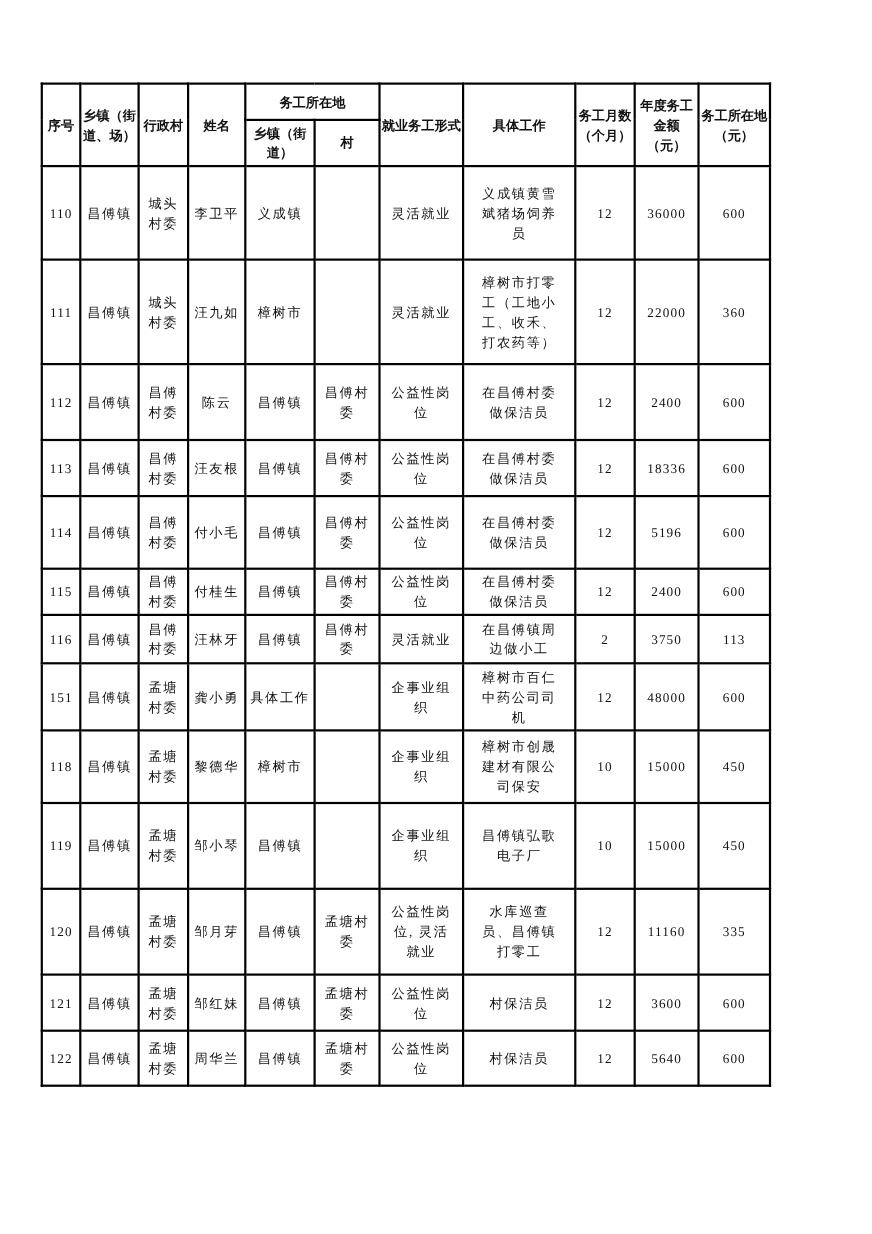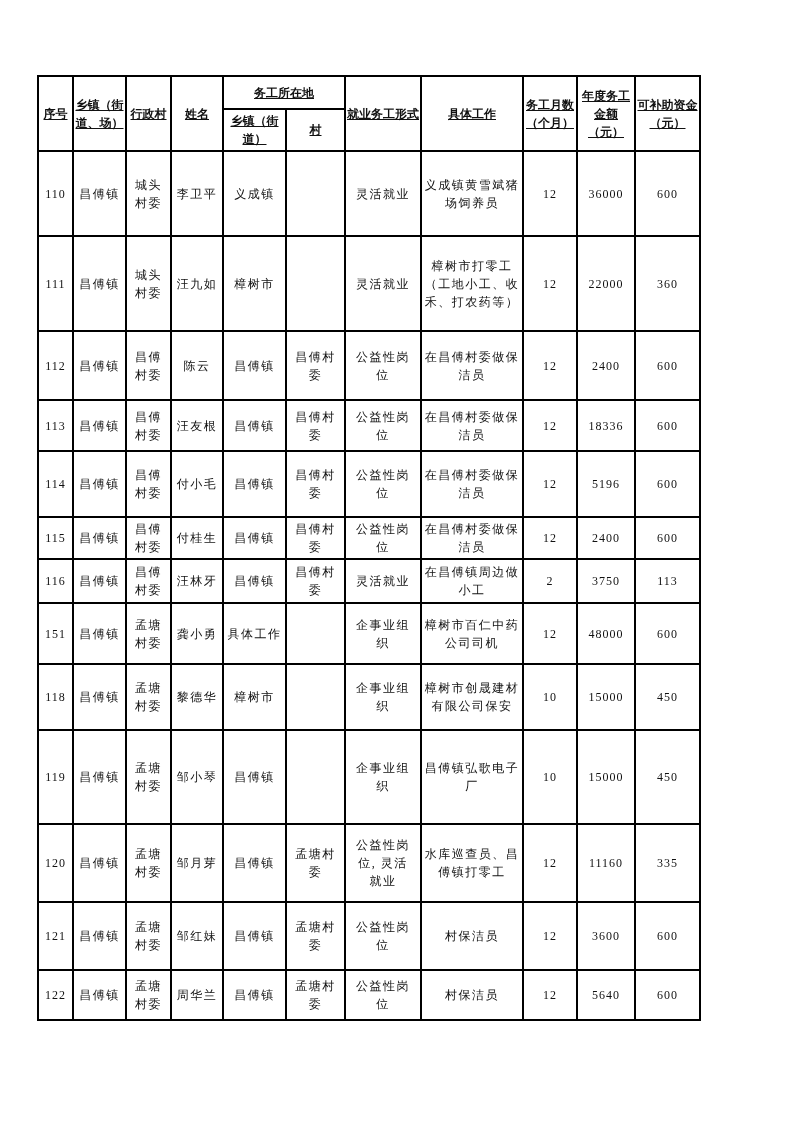--- a/index.html
+++ b/index.html
@@ -31,26 +31,25 @@
     font-size: 12px;
     line-height: 1.5;
     padding: 2px 3px;
     word-break: break-all;
     overflow: hidden;
   }
   .data-table th {
     font-weight: bold;
     letter-spacing: 0;
     padding: 0 1px;
-    text-decoration: underline;
   }
   .data-table td {
     letter-spacing: 1.5px;
   }
-  .data-table td.job   { padding: 2px 0; }
+  .data-table td.job   { padding: 2px 14px; }
   .data-table td.etype { padding: 2px 8px; text-align: center; }
   .data-table td.num   { letter-spacing: 1px; }
 </style>
 </head>
 <body>
 
 <div class="page">
   <table class="data-table">
     <colgroup>
       <col style="width:35px">
@@ -69,21 +68,21 @@
       <tr style="height:33px">
         <th rowspan="2">序号</th>
         <th rowspan="2">乡镇（街道、场）</th>
         <th rowspan="2">行政村</th>
         <th rowspan="2">姓名</th>
         <th colspan="2">务工所在地</th>
         <th rowspan="2">就业务工形式</th>
         <th rowspan="2">具体工作</th>
         <th rowspan="2">务工月数（个月）</th>
         <th rowspan="2">年度务工金额（元）</th>
-        <th rowspan="2">可补助资金（元）</th>
+        <th rowspan="2">务工所在地（元）</th>
       </tr>
       <tr style="height:42px">
         <th>乡镇（街道）</th>
         <th>村</th>
       </tr>
     </thead>
     <tbody>
       <tr style="height:85px">
         <td class="num">110</td>
         <td>昌傅镇</td>
@@ -194,21 +193,21 @@
         <td>孟塘村委</td>
         <td>黎德华</td>
         <td>樟树市</td>
         <td></td>
         <td class="etype">企事业组织</td>
         <td class="job">樟树市创晟建材有限公司保安</td>
         <td class="num">10</td>
         <td class="num">15000</td>
         <td class="num">450</td>
       </tr>
-      <tr style="height:94px">
+      <tr style="height:78px">
         <td class="num">119</td>
         <td>昌傅镇</td>
         <td>孟塘村委</td>
         <td>邹小琴</td>
         <td>昌傅镇</td>
         <td></td>
         <td class="etype">企事业组织</td>
         <td class="job">昌傅镇弘歌电子厂</td>
         <td class="num">10</td>
         <td class="num">15000</td>
@@ -220,21 +219,21 @@
         <td>孟塘村委</td>
         <td>邹月芽</td>
         <td>昌傅镇</td>
         <td>孟塘村委</td>
         <td class="etype">公益性岗位, 灵活就业</td>
         <td class="job">水库巡查员、昌傅镇打零工</td>
         <td class="num">12</td>
         <td class="num">11160</td>
         <td class="num">335</td>
       </tr>
-      <tr style="height:68px">
+      <tr style="height:51px">
         <td class="num">121</td>
         <td>昌傅镇</td>
         <td>孟塘村委</td>
         <td>邹红妹</td>
         <td>昌傅镇</td>
         <td>孟塘村委</td>
         <td class="etype">公益性岗位</td>
         <td class="job">村保洁员</td>
         <td class="num">12</td>
         <td class="num">3600</td>

